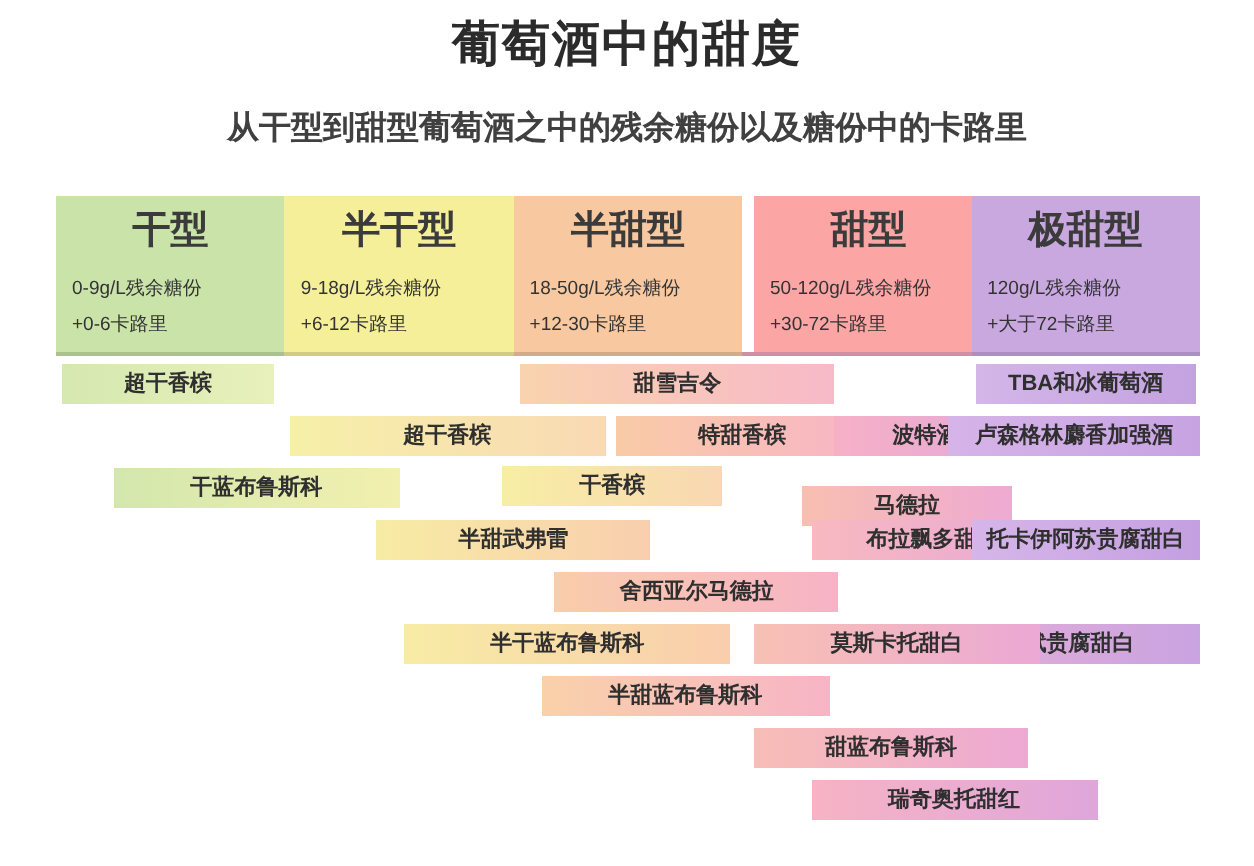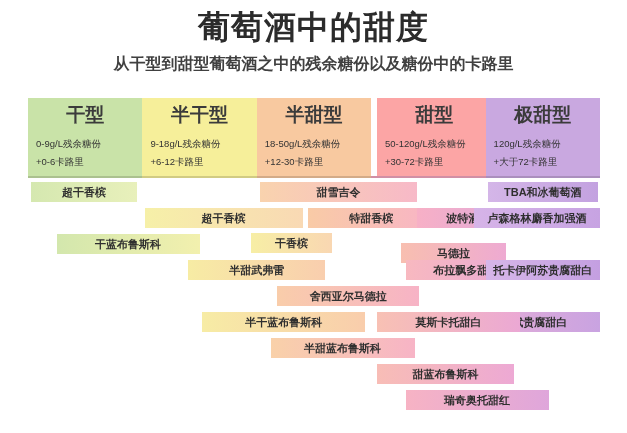--- a/index.html
+++ b/index.html
@@ -5,21 +5,21 @@
   html,body{margin:0;padding:0;}
   body{
     width:627px;height:433px;
     background:#ffffff;
     font-family:"Liberation Sans","DejaVu Sans",sans-serif;
     position:relative;
     overflow:hidden;
   }
   .title{
     position:absolute;left:0;top:6px;width:627px;text-align:center;
-    font-size:32px;font-weight:bold;color:#2b2b2b;letter-spacing:1px;
+    font-size:24px;font-weight:bold;color:#2b2b2b;letter-spacing:1px;
   }
   .subtitle{
     position:absolute;left:0;top:54px;width:627px;text-align:center;
     font-size:16px;font-weight:bold;color:#404040;
   }
   .chart{
     position:absolute;left:28px;top:98px;width:572px;height:325px;
   }
   
   .hdr{
@@ -96,21 +96,21 @@
     </div>
   <div class="plot">
       <div class="bar" style="left: 3.432px; width: 105.248px; top: 0px; background: linear-gradient(90deg, rgb(213, 232, 176), rgb(232, 240, 187));">超干香槟</div>
       <div class="bar" style="left: 232.232px; width: 156.728px; top: 0px; background: linear-gradient(90deg, rgb(249, 211, 174), rgb(247, 185, 200));">甜雪吉令</div>
       <div class="bar" style="left: 459.888px; width: 109.824px; top: 0px; background: linear-gradient(90deg, rgb(212, 182, 232), rgb(195, 162, 224));">TBA和冰葡萄酒</div>
       <div class="bar" style="left: 116.688px; width: 157.872px; top: 26px; background: linear-gradient(90deg, rgb(246, 240, 168), rgb(249, 217, 180));">超干香槟</div>
       <div class="bar" style="left: 280.28px; width: 125.84px; top: 26px; background: linear-gradient(90deg, rgb(249, 203, 166), rgb(248, 180, 198));">特甜香槟</div>
       <div class="bar" style="left: 388.96px; width: 91.52px; top: 26px; background: linear-gradient(90deg, rgb(247, 176, 198), rgb(227, 170, 216));">波特酒</div>
       <div class="bar" style="left: 446.16px; width: 125.84px; top: 26px; background: linear-gradient(90deg, rgb(214, 180, 232), rgb(199, 163, 226));">卢森格林麝香加强酒</div>
       <div class="bar" style="left: 28.6px; width: 143px; top: 52px; background: linear-gradient(90deg, rgb(211, 231, 173), rgb(242, 240, 174));">干蓝布鲁斯科</div>
-      <div class="bar" style="left: 223.08px; width: 81px; top: 51px; background: linear-gradient(90deg, rgb(247, 238, 165), rgb(249, 215, 178)); text-align: center;">干香槟</div>
+      <div class="bar" style="left: 223.08px; width: 110px; top: 51px; background: linear-gradient(90deg, rgb(247, 238, 165), rgb(249, 215, 178)); text-align: center;">干香槟</div>
       <div class="bar" style="left: 372.944px; width: 105.248px; top: 61px; background: linear-gradient(90deg, rgb(248, 191, 176), rgb(238, 170, 210));">马德拉</div>
       <div class="bar" style="left: 160.16px; width: 137.28px; top: 78px; background: linear-gradient(90deg, rgb(247, 236, 164), rgb(249, 206, 174));">半甜武弗雷</div>
       <div class="bar" style="left: 377.52px; width: 121.264px; top: 78px; background: linear-gradient(90deg, rgb(248, 185, 192), rgb(232, 168, 214));">布拉飘多甜红</div>
       <div class="bar" style="left: 457.6px; width: 114.4px; top: 78px; background: linear-gradient(90deg, rgb(214, 182, 233), rgb(196, 159, 225));">托卡伊阿苏贵腐甜白</div>
       <div class="bar" style="left: 249.392px; width: 141.856px; top: 104px; background: linear-gradient(90deg, rgb(249, 205, 170), rgb(247, 179, 198));">舍西亚尔马德拉</div>
       <div class="bar" style="left: 440.44px; width: 131.56px; top: 130px; background: linear-gradient(90deg, rgb(231, 174, 214), rgb(201, 163, 225));">苏玳贵腐甜白</div>
       <div class="bar" style="left: 173.888px; width: 163.592px; top: 130px; background: linear-gradient(90deg, rgb(247, 236, 165), rgb(249, 205, 172));">半干蓝布鲁斯科</div>
       <div class="bar" style="left: 348.92px; width: 143px; top: 130px; background: linear-gradient(90deg, rgb(248, 193, 180), rgb(235, 168, 212));">莫斯卡托甜白</div>
       <div class="bar" style="left: 242.528px; width: 144.144px; top: 156px; background: linear-gradient(90deg, rgb(249, 209, 169), rgb(247, 180, 198));">半甜蓝布鲁斯科</div>
       <div class="bar" style="left: 348.92px; width: 137.28px; top: 182px; background: linear-gradient(90deg, rgb(248, 189, 182), rgb(237, 169, 212)); text-align: center;">甜蓝布鲁斯科</div>

